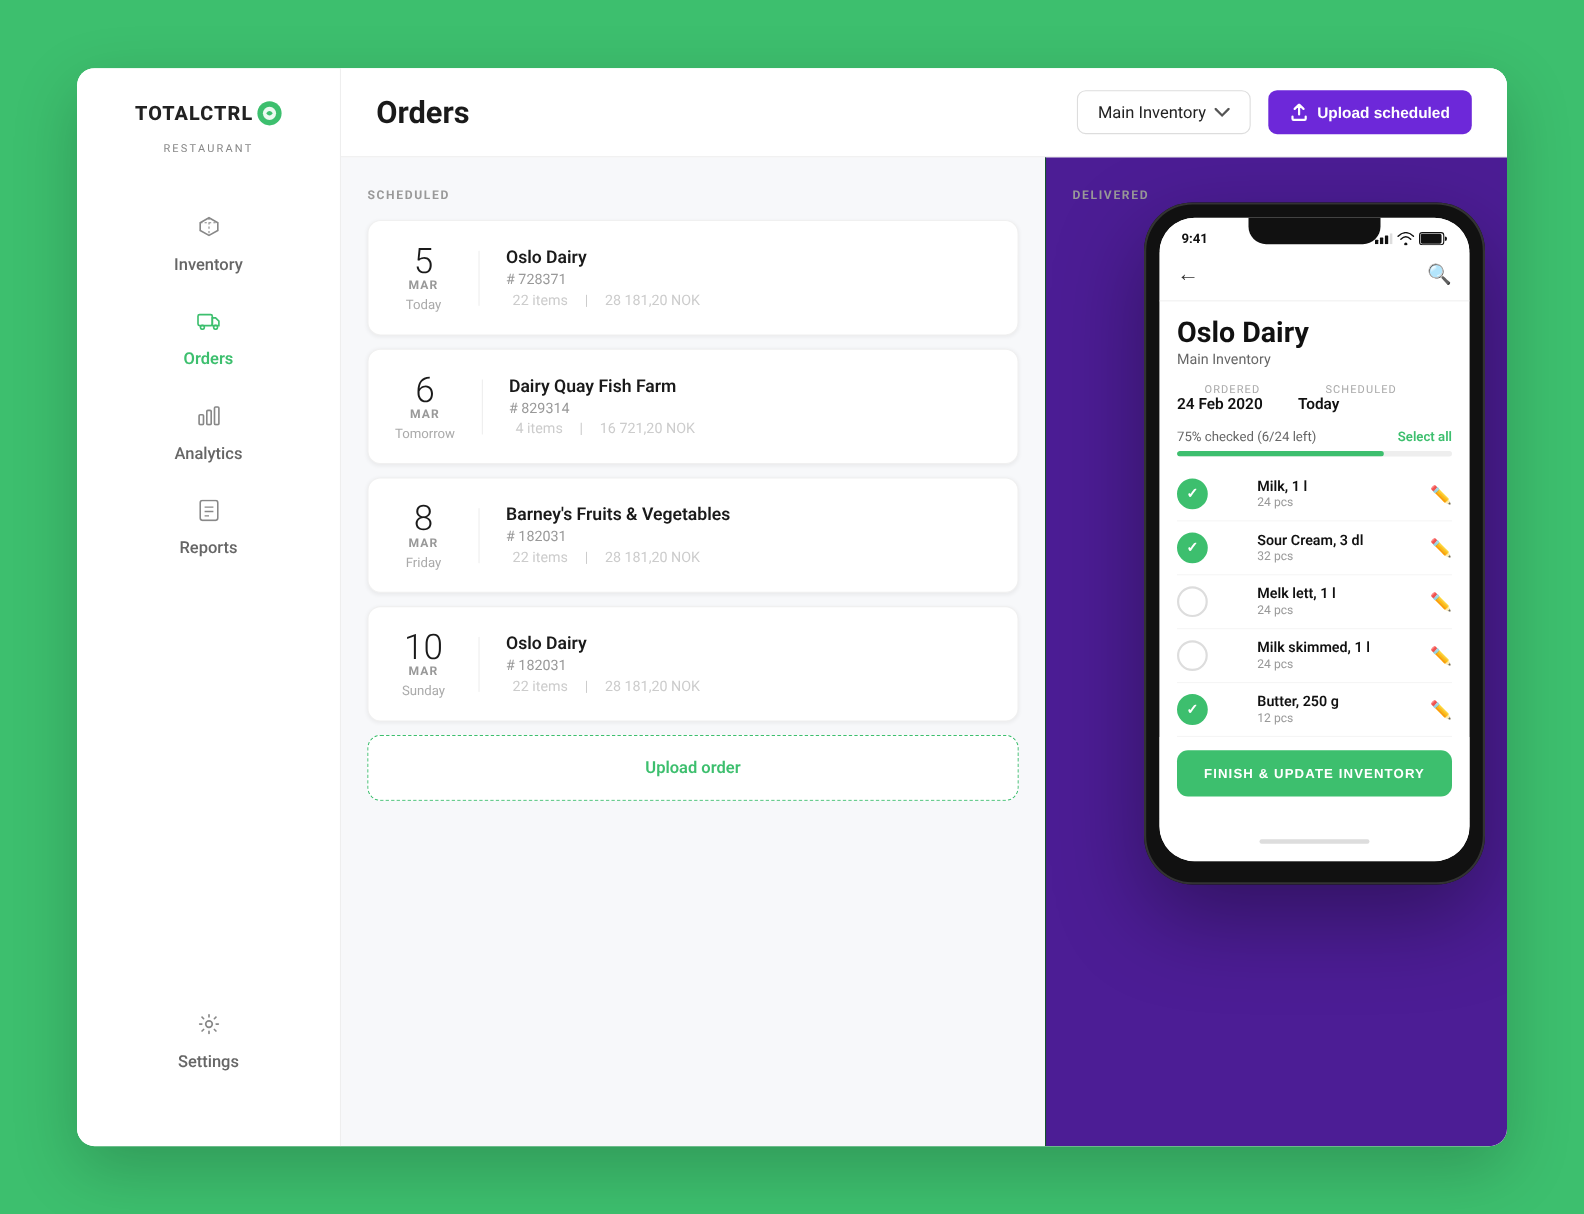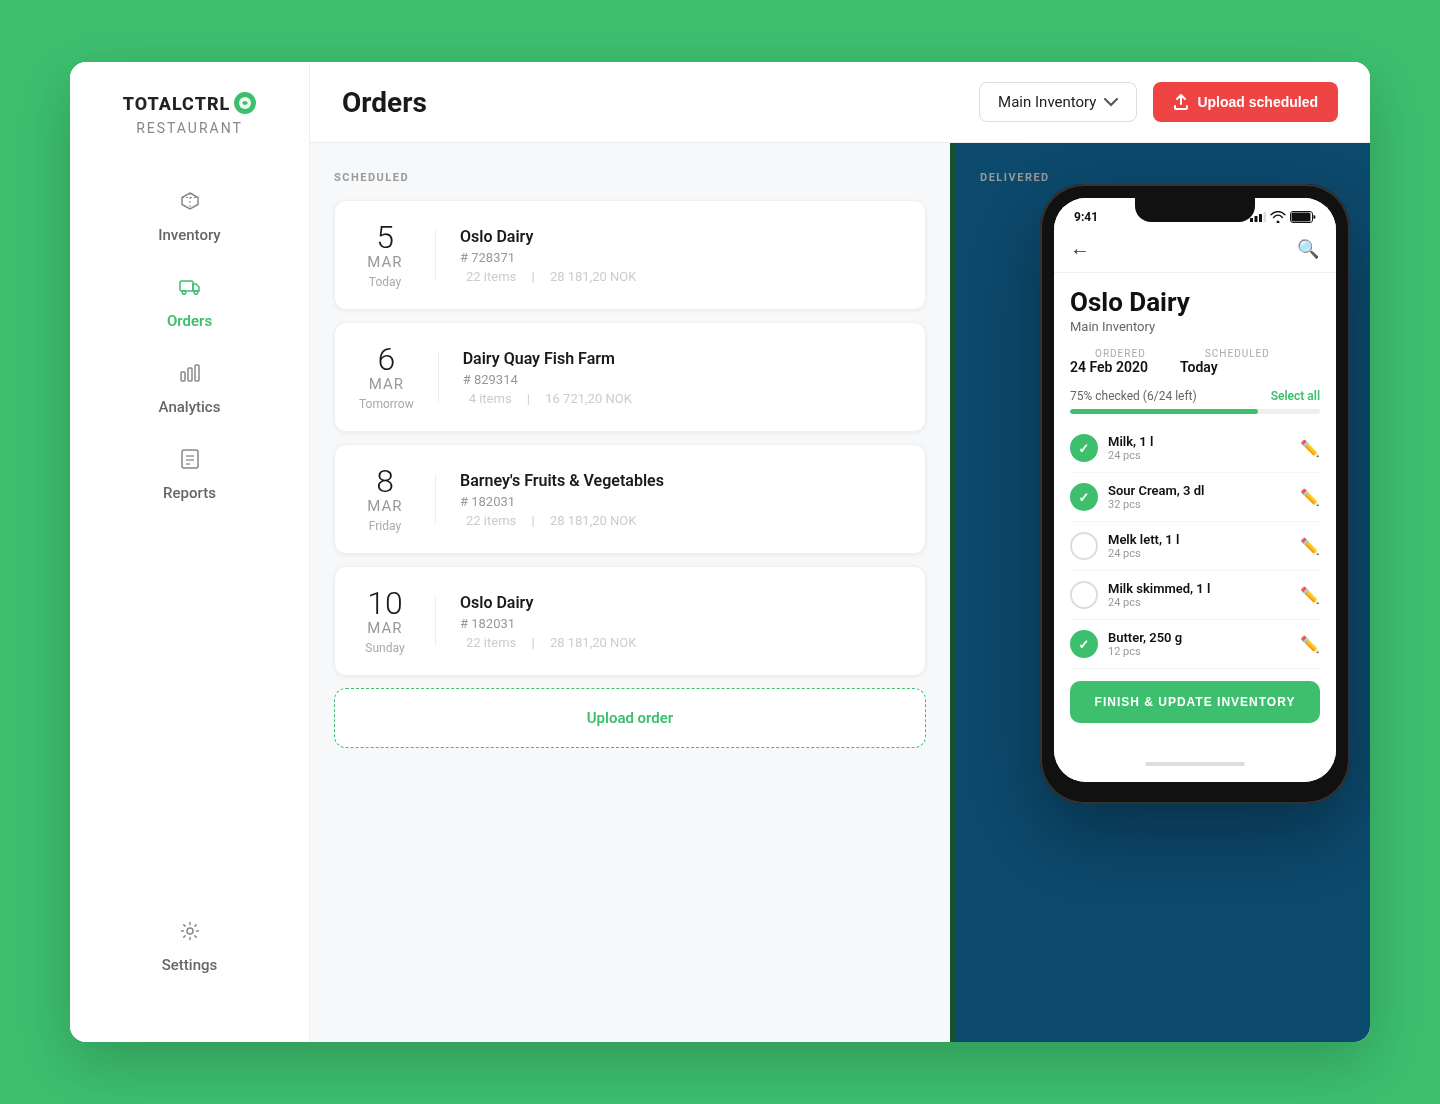--- a/index.html
+++ b/index.html
@@ -48,24 +48,24 @@
     .logo-icon {
       width: 22px;
       height: 22px;
       background: #3dbf6e;
       border-radius: 50%;
       display: inline-flex;
       align-items: center;
       justify-content: center;
     }
     .logo-sub {
-      font-size: 14px;
+      font-size: 10px;
       color: #888;
       letter-spacing: 2px;
-      margin-top: 6px;
+      margin-top: 16px;
       text-transform: uppercase;
     }
     .nav-items {
       flex: 1;
       padding: 0 16px;
     }
     .nav-item {
       display: flex;
       align-items: center;
       gap: 14px;
@@ -118,21 +118,21 @@
       border: 1.5px solid #ddd;
       border-radius: 8px;
       padding: 10px 18px;
       font-size: 15px;
       color: #222;
       background: #fff;
       cursor: pointer;
       margin-right: 16px;
     }
     .upload-btn {
-      background: #ef4444;
+      background: #6d28d9;
       color: #fff;
       border: none;
       border-radius: 8px;
       padding: 12px 20px;
       font-size: 14px;
       font-weight: 600;
       cursor: pointer;
       display: flex;
       align-items: center;
       gap: 8px;
@@ -172,22 +172,22 @@
       text-align: center;
       min-width: 52px;
     }
     .date-day {
       font-size: 32px;
       font-weight: 300;
       color: #1a1a1a;
       line-height: 1;
     }
     .date-month {
-      font-size: 15px;
-      font-weight: 400;
+      font-size: 11px;
+      font-weight: 700;
       color: #999;
       letter-spacing: 1px;
       text-transform: uppercase;
     }
     .date-label {
       font-size: 12px;
       color: #aaa;
       margin-top: 4px;
     }
     .divider-vert {
@@ -224,22 +224,22 @@
       font-size: 15px;
       font-weight: 600;
       cursor: pointer;
       background: #fff;
       border-radius: 12px;
       border: 1.5px dashed #3dbf6e;
     }
     
     .delivered-panel {
       width: 420px;
-      background: #0c4a6e;
-      border-left: 6px solid #14532d;
+      background: #4c1d95;
+      border-left: 1px solid #14532d;
       padding: 28px 0 0;
       overflow: hidden;
     }
     .delivered-label {
       font-size: 11px;
       font-weight: 700;
       color: #999;
       letter-spacing: 1.5px;
       margin-bottom: 20px;
       padding: 0 24px;
@@ -352,21 +352,21 @@
     .check-circle.checked {
       background: #3dbf6e;
       border-color: #3dbf6e;
     }
     .check-circle.checked::after {
       content: '✓';
       color: #fff;
       font-size: 13px;
       font-weight: 700;
     }
-    .item-info { flex: 1; }
+    .item-info { flex: 1; margin-left: 35px; }
     .item-name { font-size: 13px; font-weight: 600; color: #111; }
     .item-qty { font-size: 11px; color: #999; }
     .edit-icon { font-size: 16px; color: #bbb; cursor: pointer; }
     .phone-footer {
       padding: 12px 16px 20px;
       background: #fff;
     }
     .finish-btn {
       width: 100%;
       background: #3dbf6e;

